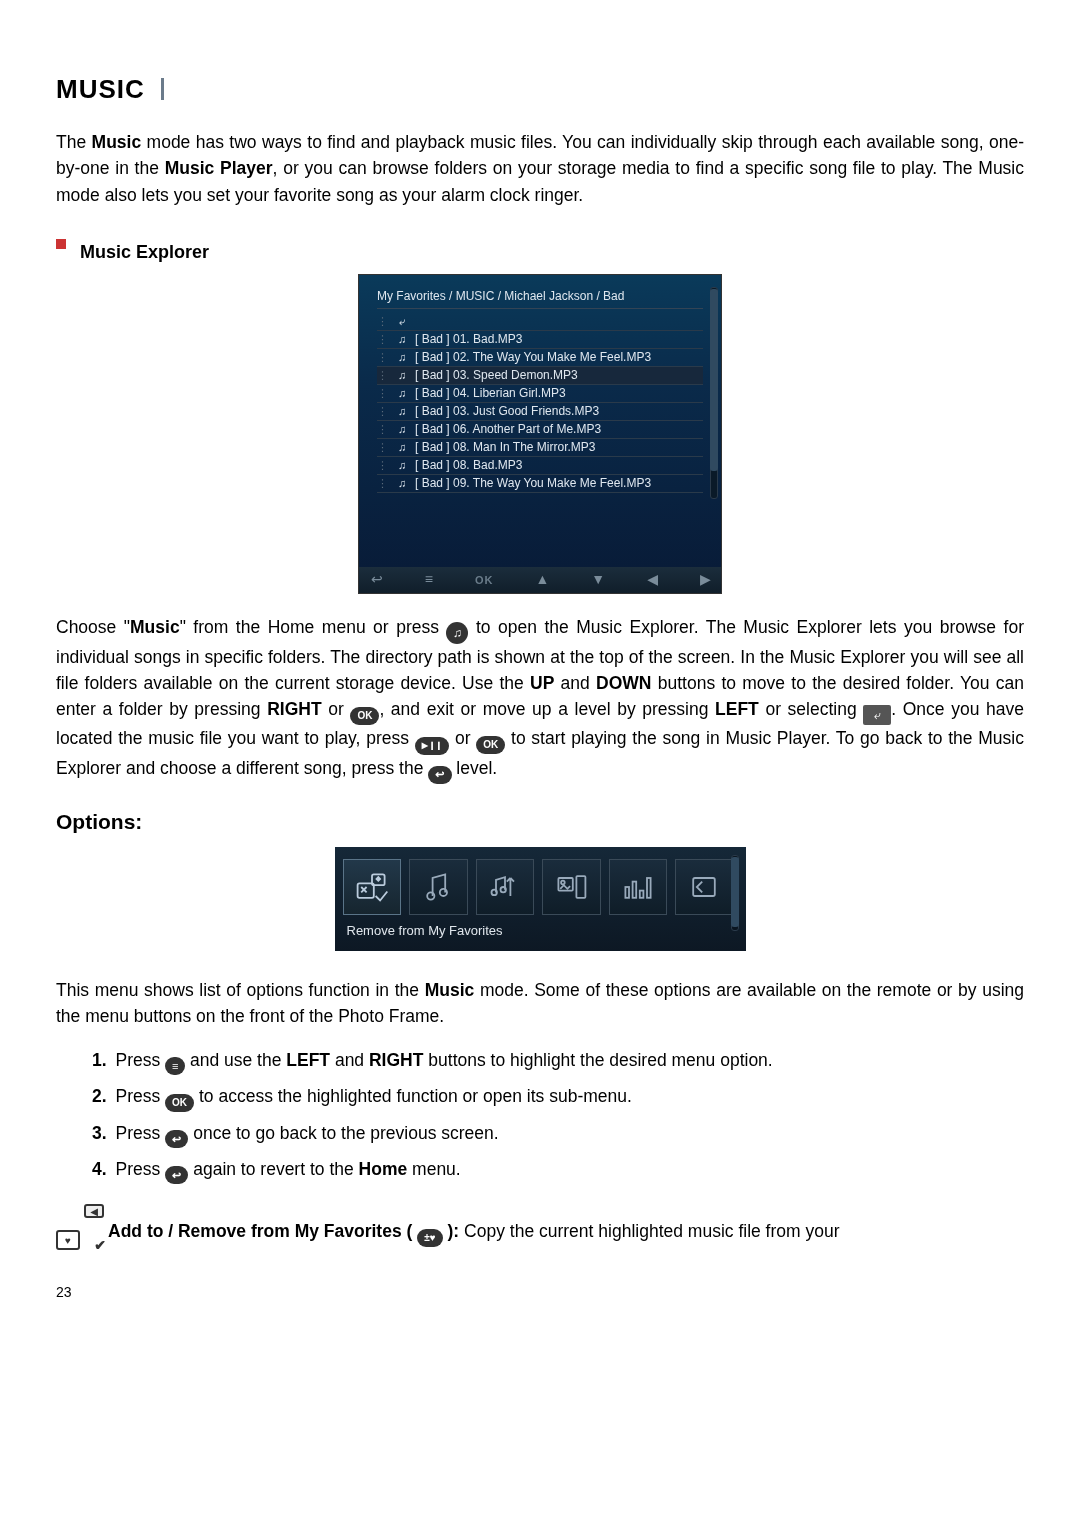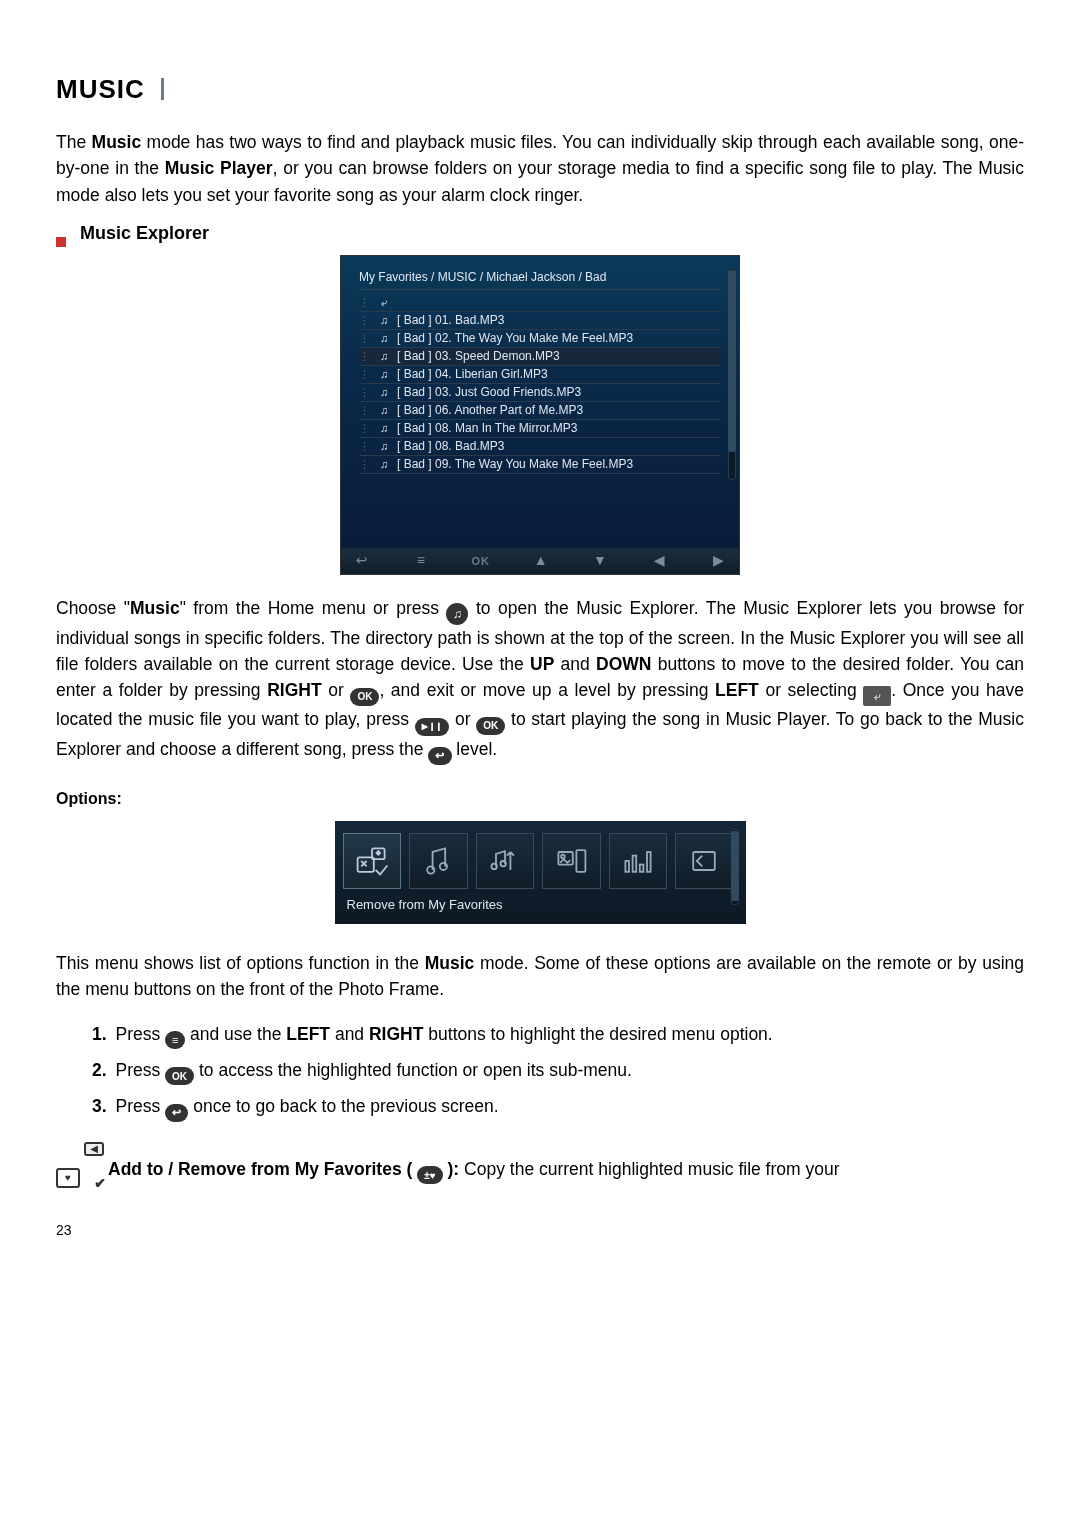--- a/index.html
+++ b/index.html
@@ -1,23 +1,23 @@
 <!DOCTYPE html>
 <html><head>
 <meta charset="utf-8">
 <style>
   * { box-sizing: border-box; margin: 0; padding: 0; }
   body { font-family: Arial, Helvetica, sans-serif; background: #fff; color: #000; width: 1080px; padding: 70px 56px 40px 56px; font-size: 17.5px; line-height: 1.5; }
   .page-title { font-size: 26px; font-weight: bold; letter-spacing: 1px; margin-bottom: 20px; }
   .title-bar { display: inline-block; width: 3px; height: 22px; background: #6b7b8b; margin-left: 8px; vertical-align: -2px; }
-  .intro { text-align: justify; margin-bottom: 12px; }
-  .section-header { display: flex; align-items: flex-end; font-weight: bold; font-size: 18px; margin: 10px 0 8px 0; }
+  .intro { text-align: justify; margin-bottom: 31px; }
+  .section-header { display: flex; align-items: flex-start; font-weight: bold; font-size: 18px; margin: 10px 0 8px 0; }
   .bullet-red { width: 10px; height: 10px; background: #c33; margin-right: 14px; }
   .explorer-container { display: flex; justify-content: center; margin: 8px 0 16px 0; }
-  .explorer { width: 400px; background: linear-gradient(180deg,#0a3a5a 0%,#0a2a4a 35%,#081a36 100%); border: 1px solid #333; position: relative; }
+  .explorer { width: 364px; background: linear-gradient(180deg,#0a3a5a 0%,#0a2a4a 35%,#081a36 100%); border: 1px solid #333; position: relative; }
   .explorer-inner { padding: 10px 18px 100px 18px; }
   .breadcrumb { color:#dfe7ef; font-size:12px; border-bottom:1px solid #334455; padding:2px 0 3px 0; margin-bottom:4px; }
   .file-list { }
   .file-row { color:#dfe7ef; font-size:12px; border-bottom:1px solid #2a3a4a; padding:2px 0; display:flex; align-items:center; height:18px; }
   .file-row.selected { background:#17283c; }
   .conn { color:#5a6a7a; font-size:11px; width:18px; display:inline-block; }
   .back-icon, .music-icon { width:14px; text-align:center; font-size:11px; color:#dfe7ef; margin-right:6px; }
   .back-icon::before { content:"⤶"; }
   .music-icon::before { content:"♫"; }
   .scrollbar-stub { position:absolute; right:3px; top:12px; width:8px; height:212px; background:#0a1a28; border:1px solid #2a3a4a; border-radius:3px; }
@@ -31,21 +31,21 @@
   .pill { background:#333; color:#fff; border-radius:10px; padding:1px 7px 1px 7px; font-size:11px; font-weight:bold; display:inline-flex; align-items:center; height:18px; }
   .circle-note { background:#333; color:#fff; width:22px; height:22px; border-radius:50%; font-size:12px; }
   .square-back { background:#555; color:#fff; width:28px; height:20px; font-size:12px; border-radius:2px; }
   .pill-playpause::before { content:"▶"; font-size:8px; }
   .pill-playpause::after { content:"❙❙"; font-size:8px; margin-left:1px; }
   .pill-ok { font-size:10px; }
   .pill-menu { width:20px; justify-content:center; }
   .pill-exit { font-size:11px; }
   .pill-fav { font-size:10px; }
 
-  .options-heading { font-weight:bold; font-size:16px; margin:22px 0 10px 0; }
+  .options-heading { font-weight:bold; font-size:21px; margin:22px 0 10px 0; }
   .options-img-container { display:flex; justify-content:center; margin-bottom:26px; }
   .options-panel { width:411px; background: linear-gradient(180deg,#152838 0%,#0d1824 100%); padding:12px 6px 8px 6px; position:relative; }
   .options-row { position:relative; }
   .options-scrollbar { position:absolute; right:1px; top:-4px; width:8px; height:76px; background:#0a1520; border:1px solid #2a3a4a; border-radius:3px; }
   .options-scrollbar-thumb { position:absolute; right:1px; top:-2px; width:8px; height:70px; background:#304a60; border-radius:3px; }
   .option-boxes { display:flex; gap:8px; padding:0 6px 0 2px; }
   .opt-box { width:66px; height:56px; border:1px solid #3a4a58; background:linear-gradient(180deg,#1a2c3c,#0f1d28); display:flex; align-items:center; justify-content:center; color:#889aa8; }
   .opt-box.selected { border-color:#5a7488; background:linear-gradient(180deg,#22384a,#16252f); }
   .opt-box svg { width:36px; height:36px; }
   .options-label { color:#e0e6ec; font-size:13px; padding:6px 4px 2px 6px; }
@@ -235,20 +235,26 @@
     <span>Press </span>
     <span class="inline-icon pill pill-ok">OK</span>
     <span> to access the highlighted function or open its sub-menu.</span>
   </li>
   <li>
     <span class="num">3.</span>
     <span>Press </span>
     <span class="inline-icon pill pill-exit">↩</span>
     <span> once to go back to the previous screen.</span>
   </li>
+  <li>
+    <span class="num">4.</span>
+    <span>Press </span>
+    <span class="inline-icon pill pill-exit">↩</span>
+    <span> again to revert to the </span><b>Home</b><span> menu.</span>
+  </li>
 </ol>
 
 <div class="fav-block">
   <div class="fav-icon-stack">
     <div class="arrow-back">◀</div>
     <div class="heart-frame">♥</div>
     <div class="check">✔</div>
   </div>
   <div class="fav-text">
     <b>Add to / Remove from My Favorites (</b>

